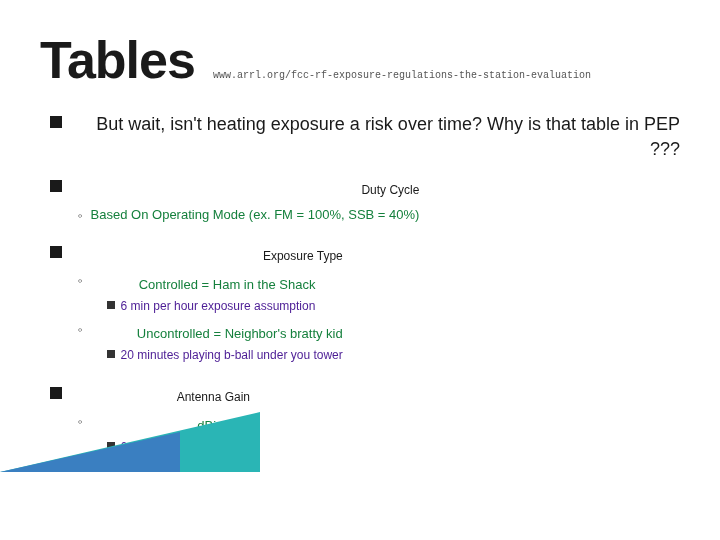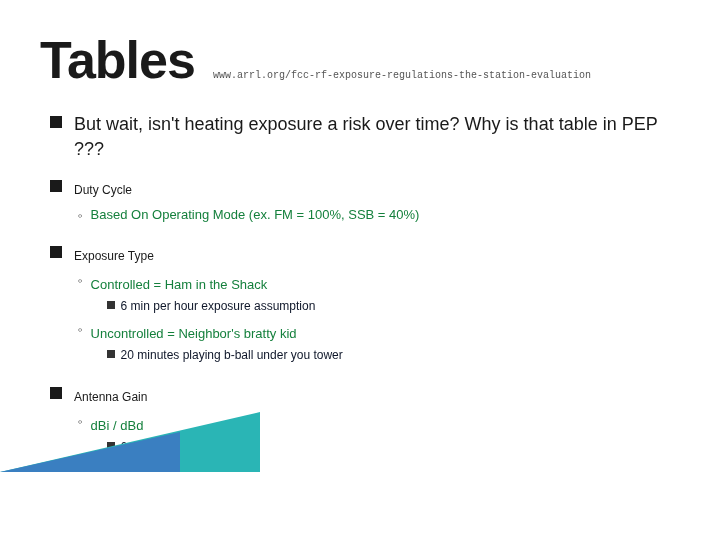--- a/index.html
+++ b/index.html
@@ -44,20 +44,21 @@
     }
 
     .content {
       padding-left: 10px;
     }
 
     .bullet-item {
       display: flex;
       align-items: flex-start;
       margin-bottom: 14px;
+      text-align: right;
     }
 
     .bullet-square {
       width: 12px;
       height: 12px;
       background: #1a1a1a;
       border: none;
       flex-shrink: 0;
       margin-top: 4px;
       margin-right: 12px;
@@ -114,21 +115,21 @@
       width: 8px;
       height: 8px;
       background: #333;
       flex-shrink: 0;
       margin-top: 3px;
       margin-right: 6px;
     }
 
     .sub-sub-text {
       font-size: 12px;
-      color: #0f172a;
+      color: #4c1d95;
       line-height: 1.4;
     }
 
     
     .bottom-decoration {
       position: absolute;
       bottom: 0;
       left: 0;
       width: 100%;
       height: 60px;

